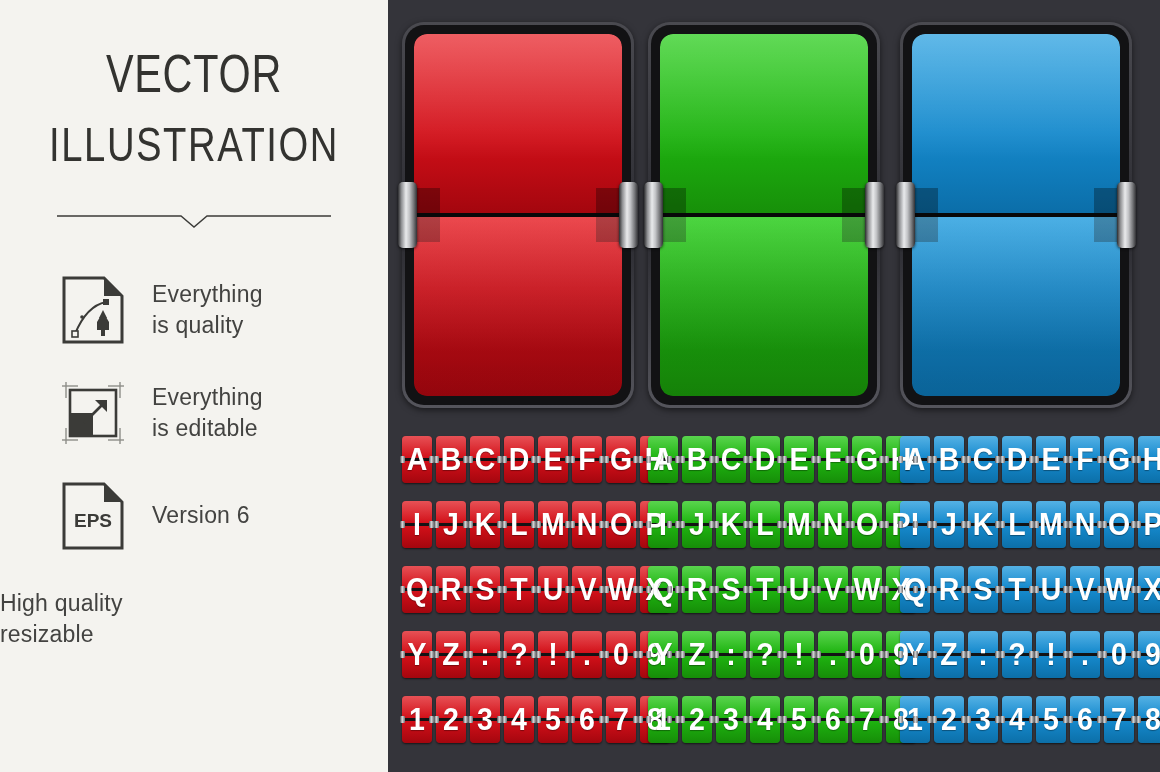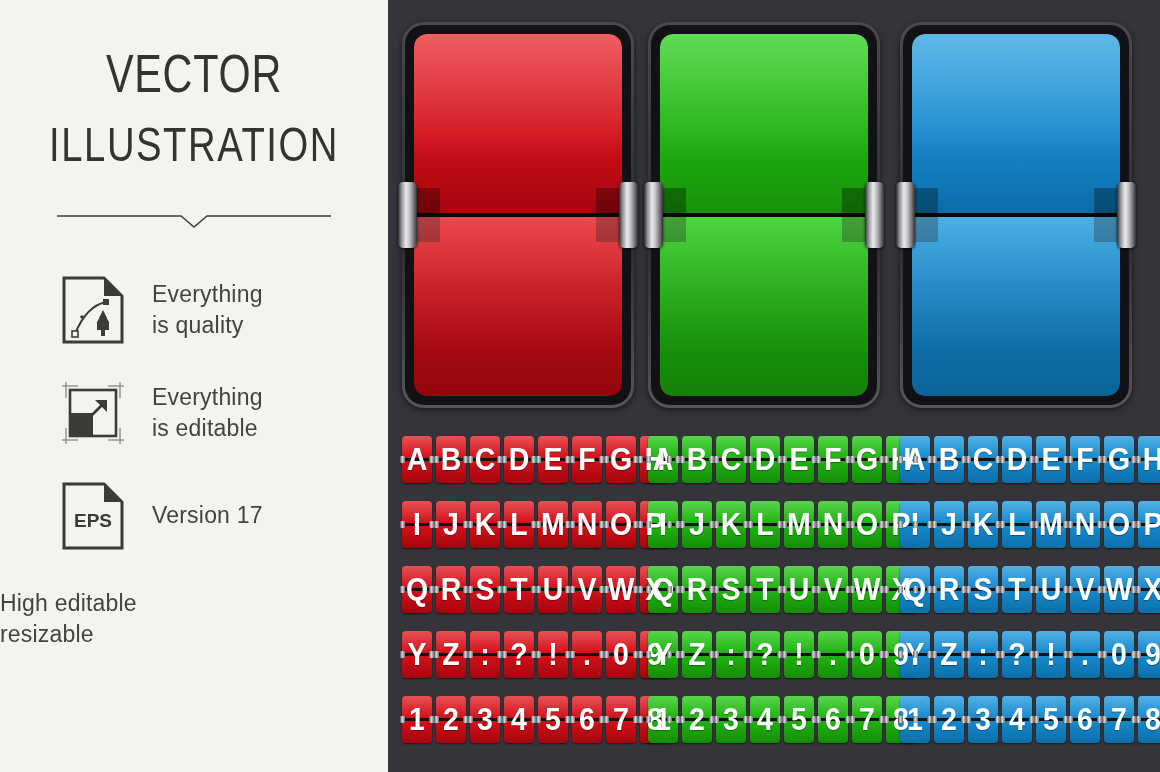--- a/index.html
+++ b/index.html
@@ -208,27 +208,27 @@
 
       <div class="feature">
         <span class="ico">
           <svg width="62" height="68" viewBox="0 0 62 68">
             <path d="M2 2 H42 L60 20 V66 H2 Z" fill="#f4f3ef" stroke="#3b3b38" stroke-width="3"></path>
             <path d="M42 2 L60 20 H42 Z" fill="#3b3b38"></path>
             <text x="31" y="45" text-anchor="middle" font-family="Liberation Sans, sans-serif" font-size="19" font-weight="700" fill="#3b3b38">EPS</text>
           </svg>
         </span>
         <span class="ftxt">
-          <span>Version 17</span>
+          <span>Version 6</span>
         </span>
       </div>
 
       <div class="feature">
         <span class="ftxt">
-          <span>High editable</span><br>
+          <span>High quality</span><br>
           <span>resizable</span>
         </span>
       </div>
 
     </div>
   </div>
 
   <div class="board">
     <div class="bigrow" id="bigrow">
         <div class="bigcard" style="left: 14px;">

